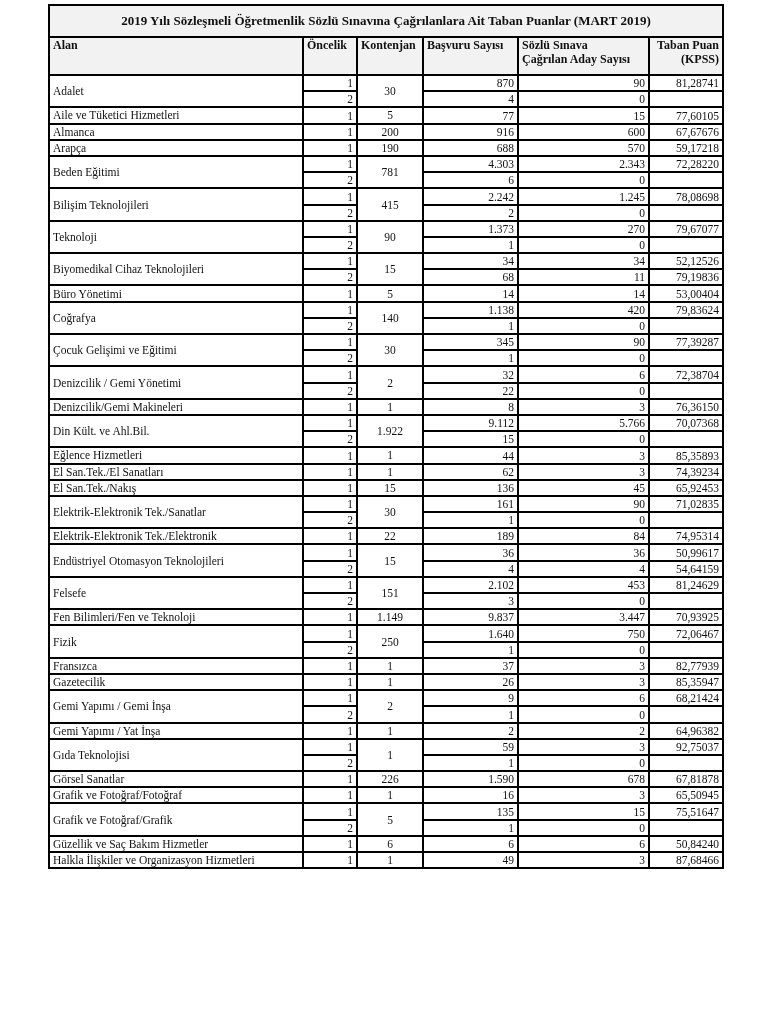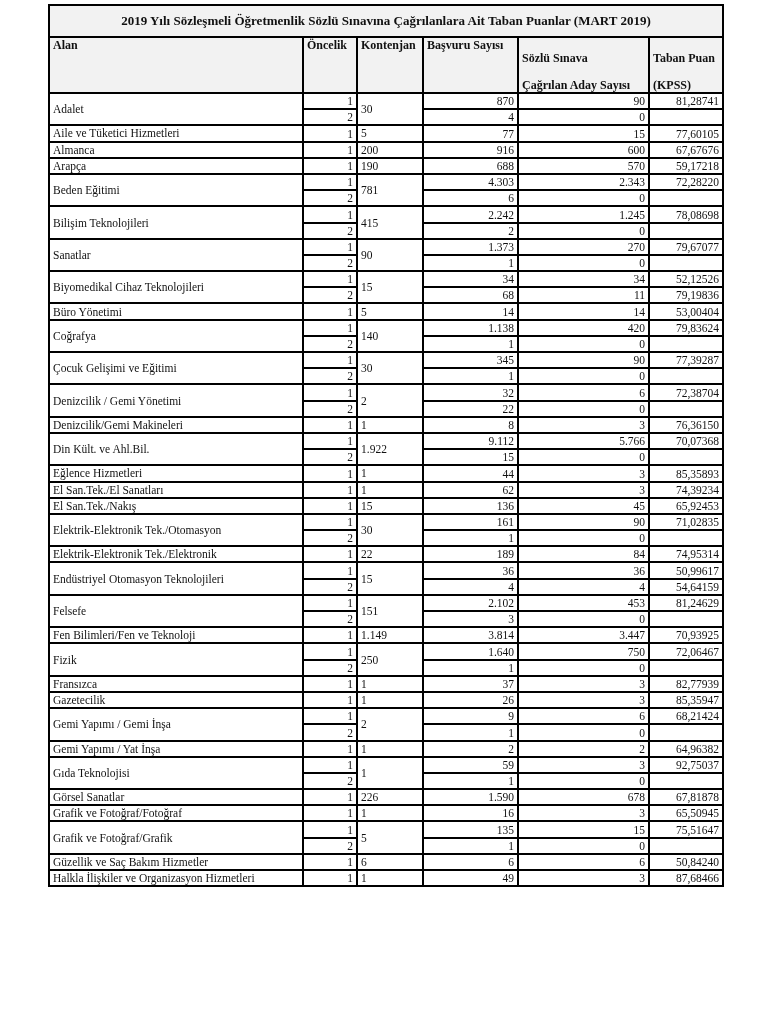--- a/index.html
+++ b/index.html
@@ -29,26 +29,26 @@
     }
     .head-row th {
       background: #f2f2f2;
       height: 36px;
       font-size: 12px;
       font-weight: bold;
       vertical-align: top;
       text-align: left;
       padding-top: 1px;
     }
-    .head-row th.center { text-align: left; }
-    .head-row th .line { display: block; margin-top: 13px; }
+    .head-row th.center { text-align: right; }
+    .head-row th .line { display: block; }
     tbody td { height: 14.2px; padding-top: 1px; padding-bottom: 1px; }
     td.alan { text-align: left; vertical-align: middle; }
     td.num { text-align: right; vertical-align: bottom; }
-    td.kont { text-align: left; vertical-align: middle; }
+    td.kont { text-align: center; vertical-align: middle; }
     td.puan { text-align: right; vertical-align: bottom; margin-top: 12px; }
     col.c-alan { width: 254px; }
     col.c-onc { width: 54px; }
     col.c-kont { width: 66px; }
     col.c-bas { width: 95px; }
     col.c-soz { width: 131px; }
     col.c-puan { width: 74px; }
   </style>
 </head>
 <body>
@@ -143,21 +143,21 @@
           <td class="num">1.245</td>
           <td class="puan">78,08698</td>
         </tr>
         <tr>
           <td class="num">2</td>
           <td class="num">2</td>
           <td class="num">0</td>
           <td class="puan"></td>
         </tr>
         <tr>
-          <td class="alan" rowspan="2">Sanatlar</td>
+          <td class="alan" rowspan="2">Teknoloji</td>
           <td class="num">1</td>
           <td class="kont" rowspan="2">90</td>
           <td class="num">1.373</td>
           <td class="num">270</td>
           <td class="puan">79,67077</td>
         </tr>
         <tr>
           <td class="num">2</td>
           <td class="num">1</td>
           <td class="num">0</td>
@@ -267,21 +267,21 @@
         </tr>
         <tr>
           <td class="alan">El San.Tek./Nakış</td>
           <td class="num">1</td>
           <td class="kont">15</td>
           <td class="num">136</td>
           <td class="num">45</td>
           <td class="puan">65,92453</td>
         </tr>
         <tr>
-          <td class="alan" rowspan="2">Elektrik-Elektronik Tek./Otomasyon</td>
+          <td class="alan" rowspan="2">Elektrik-Elektronik Tek./Sanatlar</td>
           <td class="num">1</td>
           <td class="kont" rowspan="2">30</td>
           <td class="num">161</td>
           <td class="num">90</td>
           <td class="puan">71,02835</td>
         </tr>
         <tr>
           <td class="num">2</td>
           <td class="num">1</td>
           <td class="num">0</td>
@@ -320,21 +320,21 @@
         <tr>
           <td class="num">2</td>
           <td class="num">3</td>
           <td class="num">0</td>
           <td class="puan"></td>
         </tr>
         <tr>
           <td class="alan">Fen Bilimleri/Fen ve Teknoloji</td>
           <td class="num">1</td>
           <td class="kont">1.149</td>
-          <td class="num">3.814</td>
+          <td class="num">9.837</td>
           <td class="num">3.447</td>
           <td class="puan">70,93925</td>
         </tr>
         <tr>
           <td class="alan" rowspan="2">Fizik</td>
           <td class="num">1</td>
           <td class="kont" rowspan="2">250</td>
           <td class="num">1.640</td>
           <td class="num">750</td>
           <td class="puan">72,06467</td>

